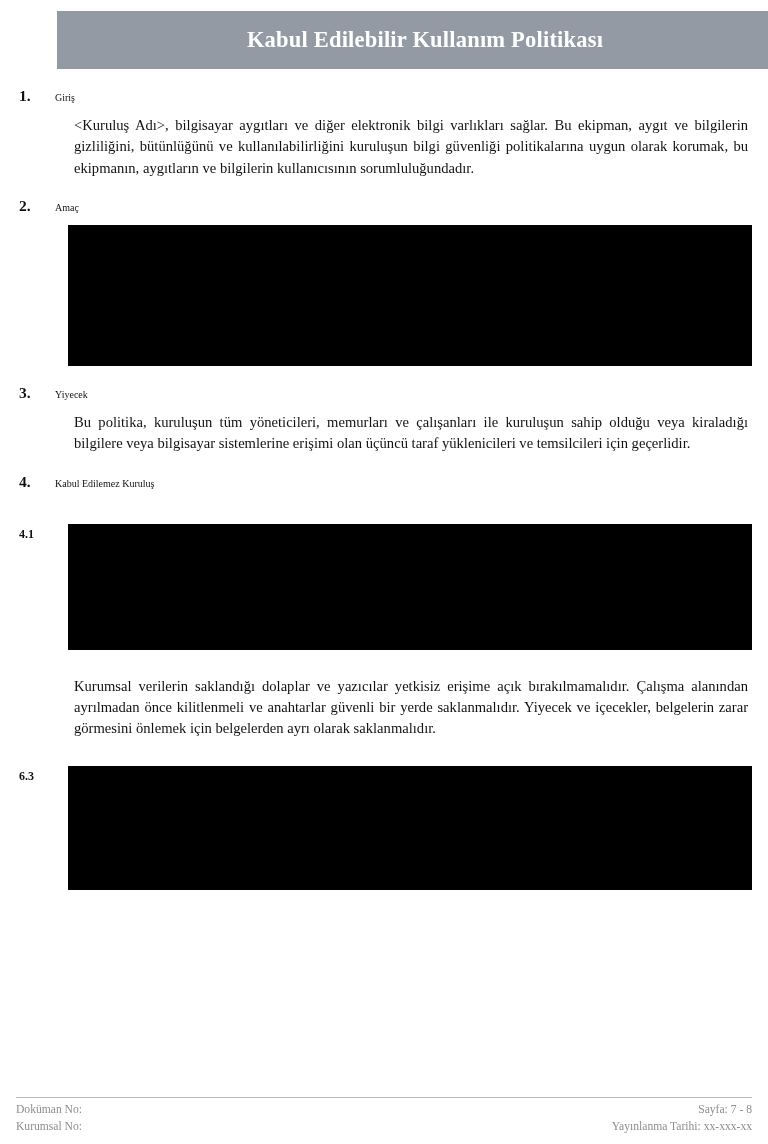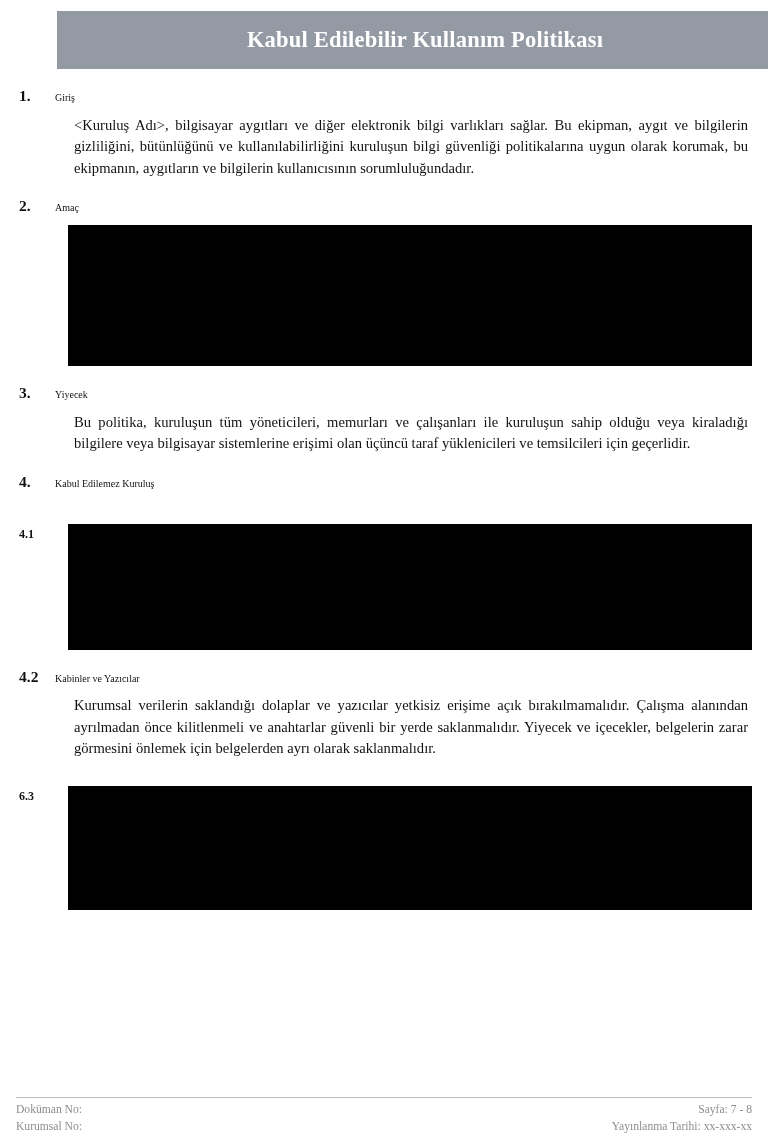--- a/index.html
+++ b/index.html
@@ -199,24 +199,20 @@
     <div class="gap-l"></div>
 
     <div class="redacted-row">
       <span class="redacted-num">4.1</span>
       <div class="redaction r-41"></div>
     </div>
 
     <div class="gap-m"></div>
 
     <div class="section">
-      <div class="sec-head">
-        <span class="sec-num">4.2</span>
-        <span class="sec-title">Kabinler ve Yazıcılar</span>
-      </div>
       <div class="gap-s"></div>
       <div class="sec-body">Kurumsal verilerin saklandığı dolaplar ve yazıcılar yetkisiz erişime açık bırakılmamalıdır. Çalışma alanından ayrılmadan önce kilitlenmeli ve anahtarlar güvenli bir yerde saklanmalıdır. Yiyecek ve içecekler, belgelerin zarar görmesini önlemek için belgelerden ayrı olarak saklanmalıdır.</div>
     </div>
 
     <div class="gap-xl"></div>
 
     <div class="redacted-row">
       <span class="redacted-num">6.3</span>
       <div class="redaction r-43"></div>
     </div>

